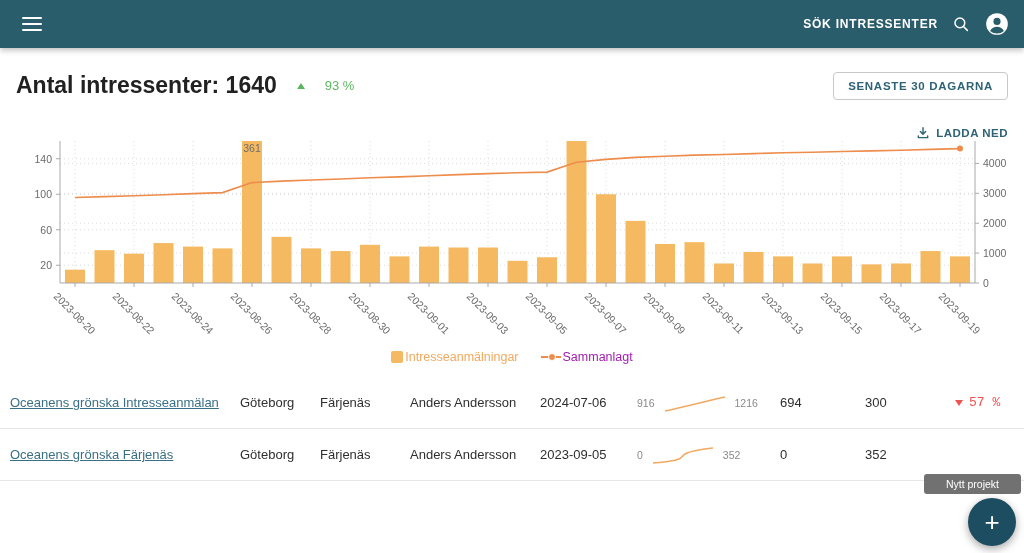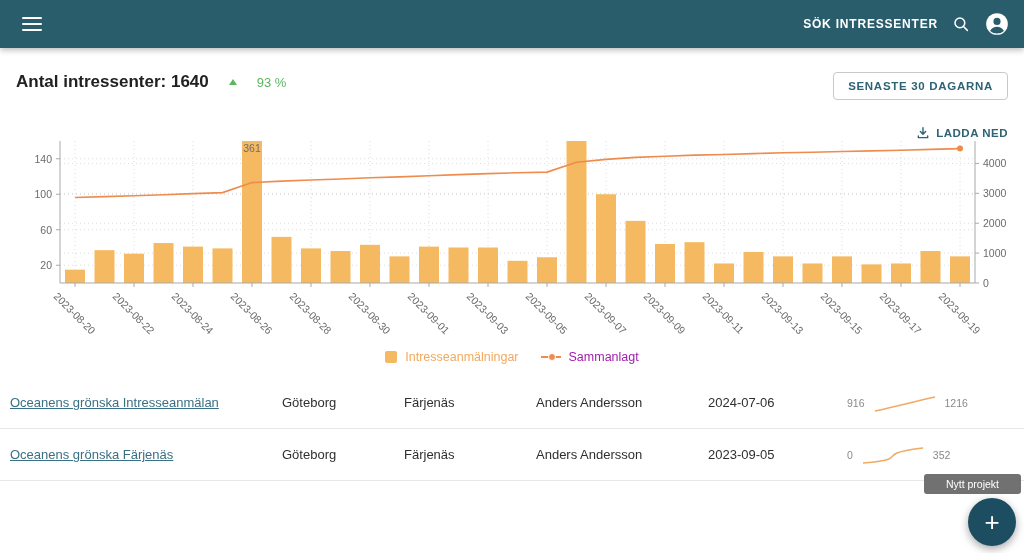--- a/index.html
+++ b/index.html
@@ -14,56 +14,56 @@
     display:flex;align-items:center;box-sizing:border-box;padding:0 14px;
     box-shadow:0 2px 6px rgba(0,0,0,.28);z-index:20;
   }
   .hamburger{width:20px;height:14px;display:flex;flex-direction:column;justify-content:space-between;cursor:pointer;margin-left:8px;}
   .hamburger span{display:block;height:2px;background:#fff;border-radius:1px;}
   .appbar-right{margin-left:auto;display:flex;align-items:center;gap:14px;}
   .search-label{color:#fff;font-size:12px;font-weight:700;letter-spacing:.8px;}
   .icon-btn{display:flex;align-items:center;justify-content:center;cursor:pointer;}
   
   .page-header{position:absolute;top:72px;left:16px;display:flex;align-items:center;gap:20px;}
-  .page-title{font-size:17px;font-weight:700;color:#212121;}
+  .page-title{font-size:23px;font-weight:700;color:#212121;}
   .trend-up{display:flex;align-items:center;gap:20px;color:#5cb660;font-size:13px;}
   .tri-up{width:0;height:0;border-left:4px solid transparent;border-right:4px solid transparent;border-bottom:6px solid #5cb660;}
   .range-btn{
     position:absolute;top:72px;right:16px;height:28px;line-height:26px;box-sizing:border-box;
     border:1px solid #c9c9c9;border-radius:4px;background:#fff;color:#2e6375;
     font-size:11.5px;font-weight:700;letter-spacing:.7px;padding:0 14px;cursor:pointer;
     font-family:"Liberation Sans",sans-serif;
   }
   .download-link{
     position:absolute;top:126px;right:16px;display:flex;align-items:center;gap:6px;
     color:#2e6375;font-size:11.5px;font-weight:700;letter-spacing:.5px;cursor:pointer;
   }
   
   #chart-svg{position:absolute;top:135px;left:0;}
   #chart-svg .grid{stroke:#dcdcdc;stroke-width:1;stroke-dasharray:1,3;}
   #chart-svg .axis{stroke:#a9a9a9;stroke-width:1;}
   #chart-svg .axlbl{font-family:"Liberation Sans",sans-serif;font-size:10.5px;fill:#6b6b6b;}
   #chart-svg .barlbl{font-family:"Liberation Sans",sans-serif;font-size:10.5px;fill:#6d6d6d;}
   .legend{position:absolute;top:350px;left:0;width:100%;display:flex;justify-content:center;gap:22px;align-items:center;}
-  .legend-item{display:flex;align-items:center;gap:8px;font-size:12.5px;cursor:pointer;}
+  .legend-item{display:flex;align-items:center;gap:2px;font-size:12.5px;cursor:pointer;}
   .legend-swatch{width:12px;height:12px;border-radius:2px;background:#f5b961;}
   .legend-item.bars{color:#f2a95e;}
   .legend-item.line{color:#a21caf;}
   .legend-linemark{position:relative;width:20px;height:8px;}
   .legend-linemark .l{position:absolute;top:3px;left:0;width:20px;height:2px;background:#ee8c4c;}
   .legend-linemark .d{position:absolute;top:0;left:7px;width:6px;height:6px;border-radius:50%;background:#ee8c4c;border:1px solid #fff;}
   
   .table{position:absolute;top:377px;left:0;right:0;}
   .trow{
     display:grid;grid-template-columns:230px 80px 90px 130px 97px 143px 85px 90px 59px;
     padding-left:10px;align-items:center;box-sizing:border-box;
   }
   .thead{height:39px;border-bottom:1px solid #e7e7e7;}
   .thead .cell{font-size:13px;font-weight:700;color:#212121;}
-  .tbody-row{height:52px;border-bottom:1px solid #e7e7e7;gap:42px;}
+  .tbody-row{height:52px;border-bottom:1px solid #e7e7e7;}
   .cell{font-size:13px;color:#2f2f2f;overflow:hidden;white-space:nowrap;}
   .sort-arrow{color:#757575;font-weight:400;font-size:12px;margin-left:4px;}
   a.project-link{color:#3a7085;text-decoration:underline;font-size:13px;cursor:pointer;}
   .spark-cell{display:flex;align-items:center;gap:7px;}
   .spark-lbl{font-size:10.5px;color:#8a8a8a;}
   .spark svg{display:block;}
   .trend-down{display:flex;align-items:center;gap:6px;color:#ef5350;font-size:13px;font-family:Liberation Mono, monospace;}
   .tri-down{width:0;height:0;border-left:4.5px solid transparent;border-right:4.5px solid transparent;border-top:6px solid #ef5350;}
   
   .tooltip{

